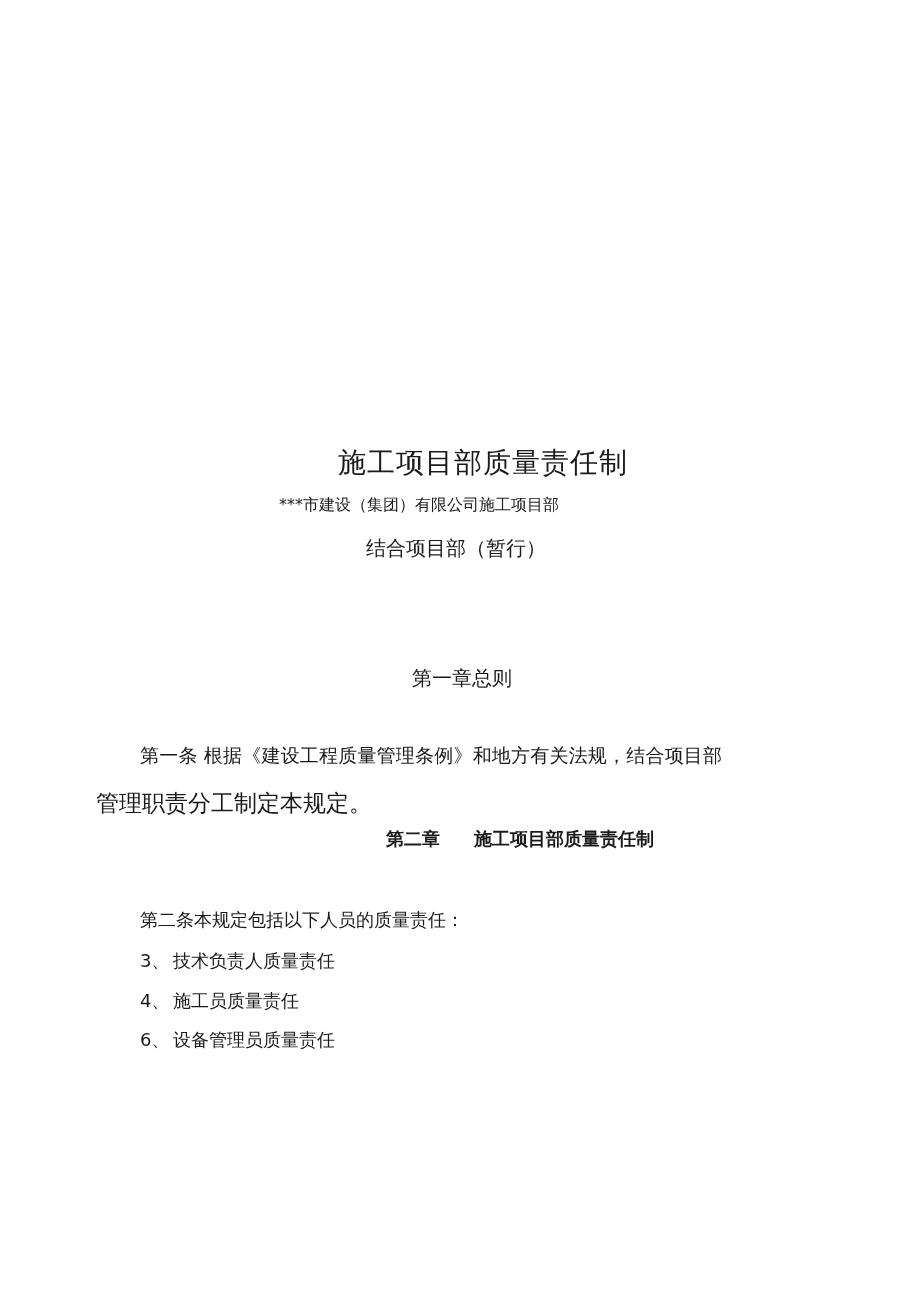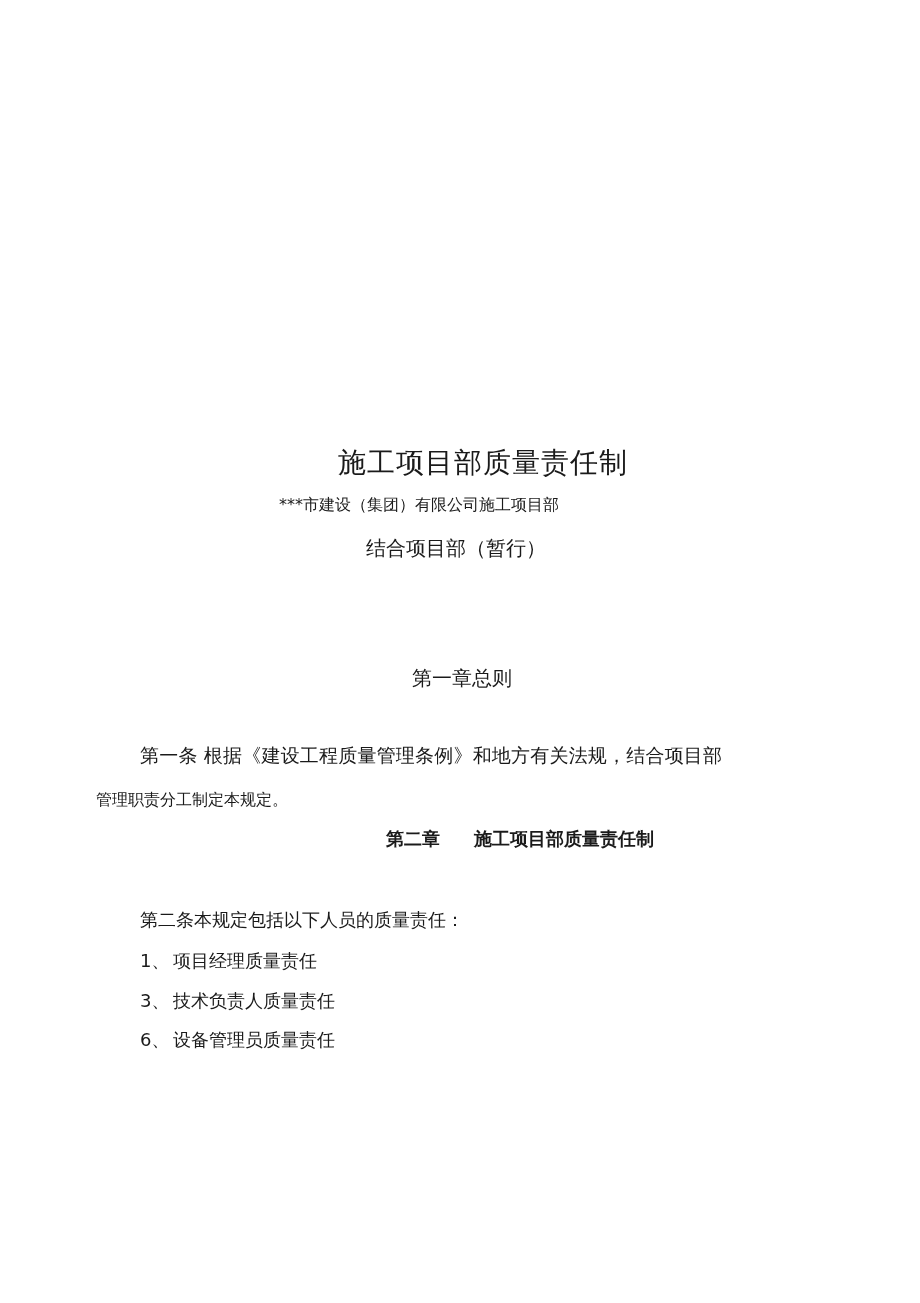--- a/index.html
+++ b/index.html
@@ -43,21 +43,21 @@
     }
     .article1-a {
       top: 746px;
       left: 140px;
       font-size: 19px;
       letter-spacing: 0.2px;
     }
     .article1-b {
       top: 792px;
       left: 96px;
-      font-size: 16px;
+      font-size: 23px;
     }
     .chapter2 {
       top: 830px;
       left: 386px;
       font-size: 18px;
       font-weight: bold;
     }
     .chapter2 .gap {
       display: inline-block;
       width: 34px;
@@ -107,23 +107,23 @@
   <div class="line article1-b">管理职责分工制定本规定。</div>
 
   <div class="line chapter2">
     <span>第二章</span><span class="gap"></span><span>施工项目部质量责任制</span>
   </div>
 
   <div class="line article2">第二条本规定包括以下人员的质量责任：</div>
 
   <ul class="list">
     <li>
-      <span class="num">1、</span><span>项目经理质量责任</span>
+      <span class="num">3、</span><span>技术负责人质量责任</span>
     </li>
     <li>
-      <span class="num">3、</span><span>技术负责人质量责任</span>
+      <span class="num">4、</span><span>施工员质量责任</span>
     </li>
     <li>
       <span class="num">6、</span><span>设备管理员质量责任</span>
     </li>
   </ul>
 
 </div>
 
 </body></html>

